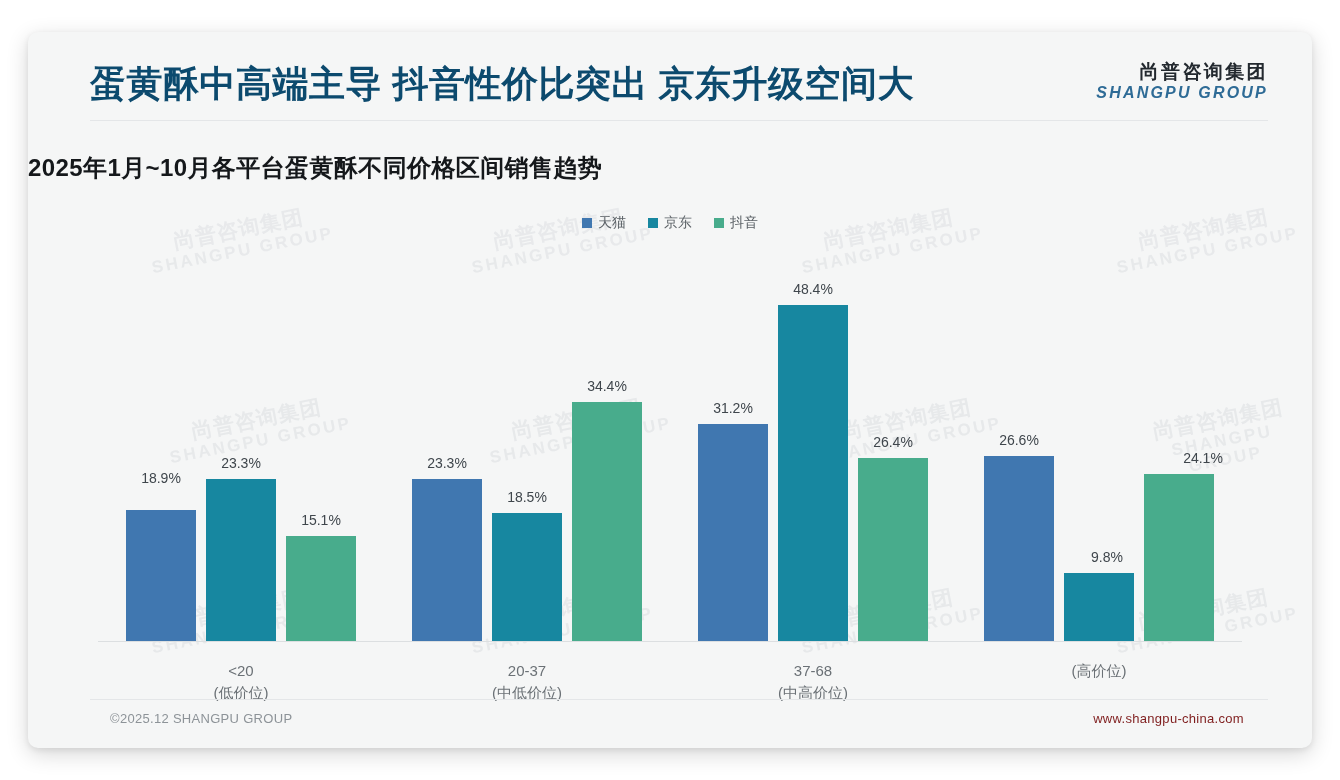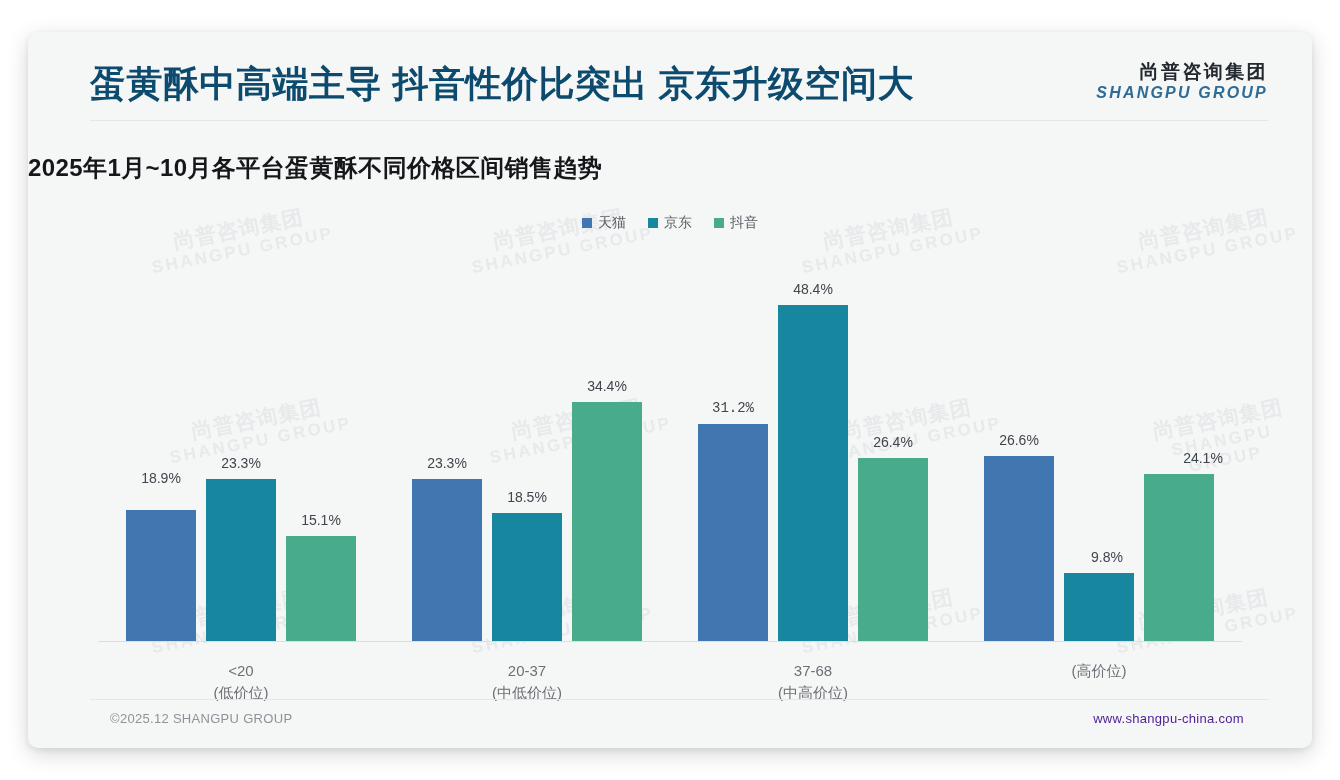--- a/index.html
+++ b/index.html
@@ -173,21 +173,21 @@
   }
   .footer-left {
     position: absolute;
     left: 82px; bottom: 22px;
     font-size: 13px; color: #8d9398;
     letter-spacing: .3px;
   }
   .footer-right {
     position: absolute;
     right: 68px; bottom: 22px;
-    font-size: 13px; color: #4c1d95;
+    font-size: 13px; color: #7f1d1d;
     letter-spacing: .3px;
     text-align: center;
   }
 </style>
 </head>
 <body>
 
 <div id="page">
   <div class="card">
 
@@ -293,21 +293,21 @@
               <div class="bar-label" style="bottom: 136.491px;">18.5%</div>
               <div class="bar" style="height: 128.491px; background: rgb(23, 135, 160);"></div>
             </div>
             <div class="bar-wrap">
               <div class="bar-label" style="bottom: 246.924px;">34.4%</div>
               <div class="bar" style="height: 238.924px; background: rgb(72, 172, 140);"></div>
             </div>
           </div>
           <div class="group">
             <div class="bar-wrap">
-              <div class="bar-label" style="bottom: 224.698px; font-family: Liberation Mono, monospace;">31.2%</div>
+              <div class="bar-label" style="bottom: 224.698px;">31.2%</div>
               <div class="bar" style="height: 216.698px; background: rgb(64, 119, 176);"></div>
             </div>
             <div class="bar-wrap">
               <div class="bar-label" style="bottom: 344.16px;">48.4%</div>
               <div class="bar" style="height: 336.16px; background: rgb(23, 135, 160);"></div>
             </div>
             <div class="bar-wrap">
               <div class="bar-label" style="bottom: 191.36px;">26.4%</div>
               <div class="bar" style="height: 183.36px; background: rgb(72, 172, 140);"></div>
             </div>

